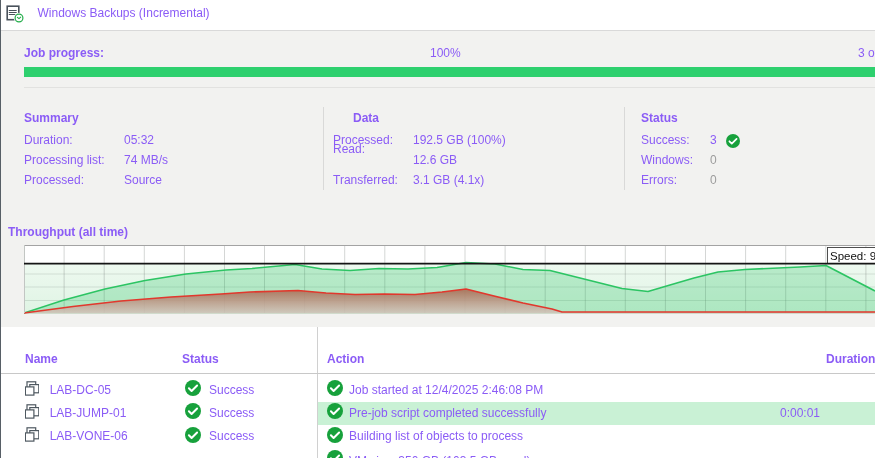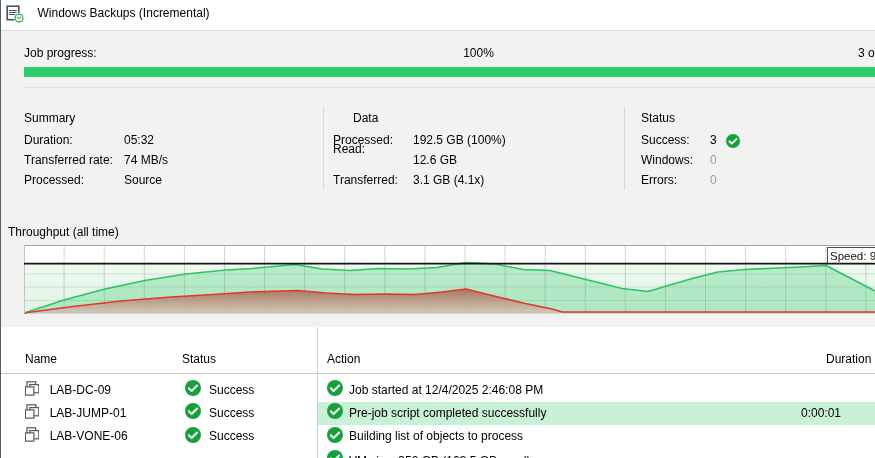--- a/index.html
+++ b/index.html
@@ -1,47 +1,47 @@
 <!DOCTYPE html>
 <html><head><meta charset="utf-8"><style>
 html,body{margin:0;padding:0;width:875px;height:458px;overflow:hidden;background:#f2f2f0;font-family:"Liberation Sans",sans-serif;}
 .ab{position:absolute;}
-.t{font-size:12px;line-height:14px;color:#000000;white-space:nowrap;position:absolute;}
-.b{font-weight:400;}
+.t{font-size:12px;line-height:14px;color:#8b5cf6;white-space:nowrap;position:absolute;}
+.b{font-weight:700;}
 .gv{color:#9c9c9c;}
 </style></head>
 <body>
 
 <div class="ab" style="left:0;top:0;width:875px;height:30px;background:#fff;border-bottom:1px solid #d9d9d9"></div>
 <svg class="ab" style="left:6px;top:2px" width="26" height="26" viewBox="0 0 26 26">
   <rect x="1.2" y="4.2" width="11.6" height="13.5" fill="#fff" stroke="#49525b" stroke-width="1.6"></rect>
   <line x1="2.8" y1="8.5" x2="10.7" y2="8.5" stroke="#49525b" stroke-width="1"></line>
   <line x1="2.8" y1="10.5" x2="10.7" y2="10.5" stroke="#49525b" stroke-width="1"></line>
   <line x1="2.8" y1="12.5" x2="10.7" y2="12.5" stroke="#49525b" stroke-width="1"></line>
   <circle cx="13" cy="16" r="5.2" fill="#fff"></circle>
   <circle cx="13" cy="16" r="3.9" fill="#fff" stroke="#23ad4a" stroke-width="1.2"></circle>
   <path d="M11.4 15.3 L13 16.7 L14.7 15.2" fill="none" stroke="#23ad4a" stroke-width="1.1" stroke-linecap="round" stroke-linejoin="round"></path>
 </svg>
 <div class="t" style="left:37.5px;top:6px">Windows Backups (Incremental)</div>
 
 <div class="ab" style="left:0;top:0;width:1px;height:458px;background:#575f66;z-index:50"></div>
 
 <div class="t b" style="left:24px;top:46px">Job progress:</div>
-<div class="t" style="left:430px;top:46px;width:97px;text-align:center">100%</div>
+<div class="t" style="left:430px;top:46px;width:97px;text-align:left">100%</div>
 <div class="t" style="left:858px;top:46px">3 of 3 VMs</div>
 <div class="ab" style="left:24px;top:67px;width:851px;height:10px;background:#2ed06e"></div>
 <div class="ab" style="left:24px;top:87px;width:851px;height:1px;background:#e2e2e0"></div>
 
 <div class="ab" style="left:323px;top:107px;width:1px;height:83px;background:#d9d9d8"></div>
 <div class="ab" style="left:624px;top:107px;width:1px;height:83px;background:#d9d9d8"></div>
 
 <div class="t b" style="left:24px;top:111px">Summary</div>
 <div class="t" style="left:24px;top:133px">Duration:</div>
 <div class="t" style="left:124px;top:133px">05:32</div>
-<div class="t" style="left:24px;top:153px">Transferred rate:</div>
+<div class="t" style="left:24px;top:153px">Processing list:</div>
 <div class="t" style="left:124px;top:153px">74 MB/s</div>
 <div class="t" style="left:24px;top:173px">Processed:</div>
 <div class="t" style="left:124px;top:173px">Source</div>
 
 <div class="t b" style="left:353px;top:111px">Data</div>
 <div class="t" style="left:333px;top:133px">Processed:</div>
 <div class="t" style="left:413px;top:133px">192.5 GB (100%)</div>
 <div class="t" style="left:333px;top:142px">Read:</div>
 <div class="t" style="left:413px;top:153px">12.6 GB</div>
 <div class="t" style="left:333px;top:173px">Transferred:</div>
@@ -120,21 +120,21 @@
 <div class="t b" style="left:25px;top:352px">Name</div>
 <div class="t b" style="left:182px;top:352px">Status</div>
 <div class="t b" style="left:327px;top:352px">Action</div>
 <div class="t b" style="left:826px;top:352px">Duration</div>
 
 <svg class="ab" style="left:25px;top:380.5px" width="14" height="15" viewBox="0 0 14 15">
   <rect x="2.0" y="0.8" width="8.7" height="8.5" fill="none" stroke="#4e5860" stroke-width="1.2"></rect>
   <rect x="4.8" y="3.6" width="9.0" height="8.2" fill="#fff" stroke="#4e5860" stroke-width="1.2"></rect>
   <rect x="0.4" y="5.9" width="8.5" height="8.2" fill="#fff" stroke="#4e5860" stroke-width="1.2"></rect>
 </svg>
-<div class="t" style="left:49.7px;top:382.6px">LAB-DC-09</div>
+<div class="t" style="left:49.7px;top:382.6px">LAB-DC-05</div>
 <svg class="ab" style="left:185px;top:380px" width="16" height="16" viewBox="0 0 16 16">
     <circle cx="8" cy="8" r="8" fill="#17a13c"></circle>
     <path d="M3.9 8.3 L6.6 11 L12.1 5.5" stroke="#fff" stroke-width="2" fill="none" stroke-linecap="round" stroke-linejoin="round"></path>
   </svg>
 <div class="t" style="left:209px;top:382.6px">Success</div>
 <svg class="ab" style="left:326.5px;top:380px" width="16" height="16" viewBox="0 0 16 16">
     <circle cx="8" cy="8" r="8" fill="#17a13c"></circle>
     <path d="M3.9 8.3 L6.6 11 L12.1 5.5" stroke="#fff" stroke-width="2" fill="none" stroke-linecap="round" stroke-linejoin="round"></path>
   </svg>
 <div class="t" style="left:349px;top:382.6px">Job started at 12/4/2025 2:46:08 PM</div>
@@ -148,21 +148,21 @@
 <svg class="ab" style="left:185px;top:403.3px" width="16" height="16" viewBox="0 0 16 16">
     <circle cx="8" cy="8" r="8" fill="#17a13c"></circle>
     <path d="M3.9 8.3 L6.6 11 L12.1 5.5" stroke="#fff" stroke-width="2" fill="none" stroke-linecap="round" stroke-linejoin="round"></path>
   </svg>
 <div class="t" style="left:209px;top:405.9px">Success</div>
 <svg class="ab" style="left:326.5px;top:403.3px" width="16" height="16" viewBox="0 0 16 16">
     <circle cx="8" cy="8" r="8" fill="#17a13c"></circle>
     <path d="M3.9 8.3 L6.6 11 L12.1 5.5" stroke="#fff" stroke-width="2" fill="none" stroke-linecap="round" stroke-linejoin="round"></path>
   </svg>
 <div class="t" style="left:349px;top:405.9px">Pre-job script completed successfully</div>
-<div class="t" style="left:780px;top:405.9px;width:82px;text-align:center">0:00:01</div>
+<div class="t" style="left:780px;top:405.9px;width:82px;text-align:left">0:00:01</div>
 
 <svg class="ab" style="left:25px;top:427.1px" width="14" height="15" viewBox="0 0 14 15">
   <rect x="2.0" y="0.8" width="8.7" height="8.5" fill="none" stroke="#4e5860" stroke-width="1.2"></rect>
   <rect x="4.8" y="3.6" width="9.0" height="8.2" fill="#fff" stroke="#4e5860" stroke-width="1.2"></rect>
   <rect x="0.4" y="5.9" width="8.5" height="8.2" fill="#fff" stroke="#4e5860" stroke-width="1.2"></rect>
 </svg>
 <div class="t" style="left:49.7px;top:429.2px">LAB-VONE-06</div>
 <svg class="ab" style="left:185px;top:426.6px" width="16" height="16" viewBox="0 0 16 16">
     <circle cx="8" cy="8" r="8" fill="#17a13c"></circle>
     <path d="M3.9 8.3 L6.6 11 L12.1 5.5" stroke="#fff" stroke-width="2" fill="none" stroke-linecap="round" stroke-linejoin="round"></path>

